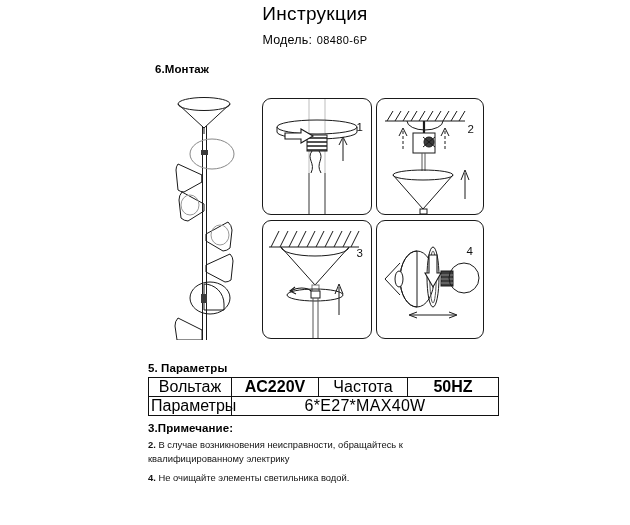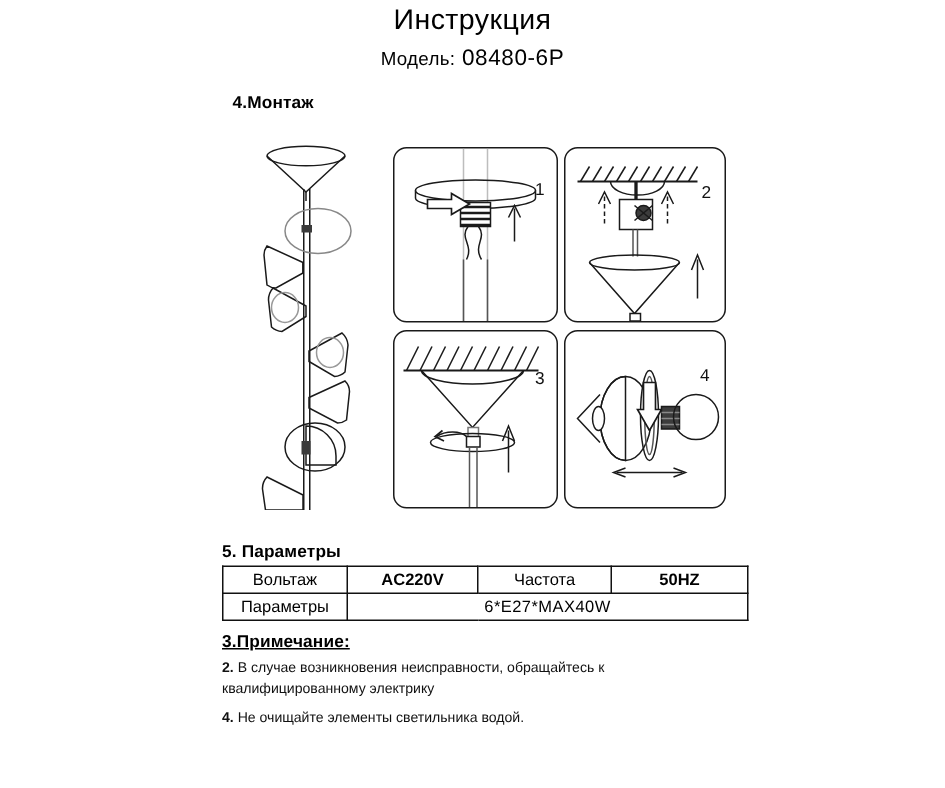--- a/index.html
+++ b/index.html
@@ -34,36 +34,36 @@
     width: 630px;
     text-align: center;
     white-space: nowrap;
   }
   .model-label {
     font-size: 12.5px;
     font-weight: normal;
     letter-spacing: 0.2px;
   }
   .model-value {
-    font-size: 15px;
+    font-size: 11px;
     font-weight: normal;
     margin-left: 0;
     letter-spacing: 0.4px;
   }
 
   
   .sec-heading {
     position: absolute;
     font-size: 11.5px;
     font-weight: bold;
     letter-spacing: 0.1px;
   }
   #sec1 { top: 63px; left: 155px; }
   #sec2 { top: 362px; left: 148px; }
-  #sec3 { top: 422px; left: 148px; text-decoration: underline; }
+  #sec3 { top: 422px; left: 148px; }
 
   
   .fixture {
     position: absolute;
     left: 148px;
     top: 92px;
     width: 112px;
     height: 248px;
   }
 
@@ -101,21 +101,21 @@
     top: 377px;
     width: 330px;
     border-collapse: collapse;
     table-layout: fixed;
   }
   .params-table td {
     border: 1.4px solid #111111;
     height: 17px;
     text-align: center;
     vertical-align: middle;
-    font-size: 11px;
+    font-size: 16px;
     padding: 0 2px;
   }
   .cell-strong { font-weight: bold; font-size: 11.5px; }
   .cell-norm   { font-weight: normal; }
   .cell-value  { font-weight: normal; font-size: 11.5px; letter-spacing: 0.3px; }
 
   
   .notes {
     position: absolute;
     left: 148px;
@@ -138,21 +138,21 @@
 </head>
 <body>
 
 <div class="doc-title">Инструкция</div>
 
 <div class="model-row">
   <span class="model-label">Модель:</span>
   <span class="model-value">08480-6P</span>
 </div>
 
-<div class="sec-heading" id="sec1">4.Монтаж</div>
+<div class="sec-heading" id="sec1">6.Монтаж</div>
 
 <div class="fixture">
   <svg width="112" height="248" viewBox="0 0 112 248" xmlns="http://www.w3.org/2000/svg">
     <g fill="none" stroke="#1a1a1a" stroke-width="1">
 
       <line x1="54.5" y1="34" x2="54.5" y2="248"></line>
       <line x1="58.5" y1="34" x2="58.5" y2="248"></line>
 
       <ellipse cx="56" cy="12" rx="26" ry="6.5"></ellipse>
       <path d="M30 12 L56 36 L82 12"></path>

